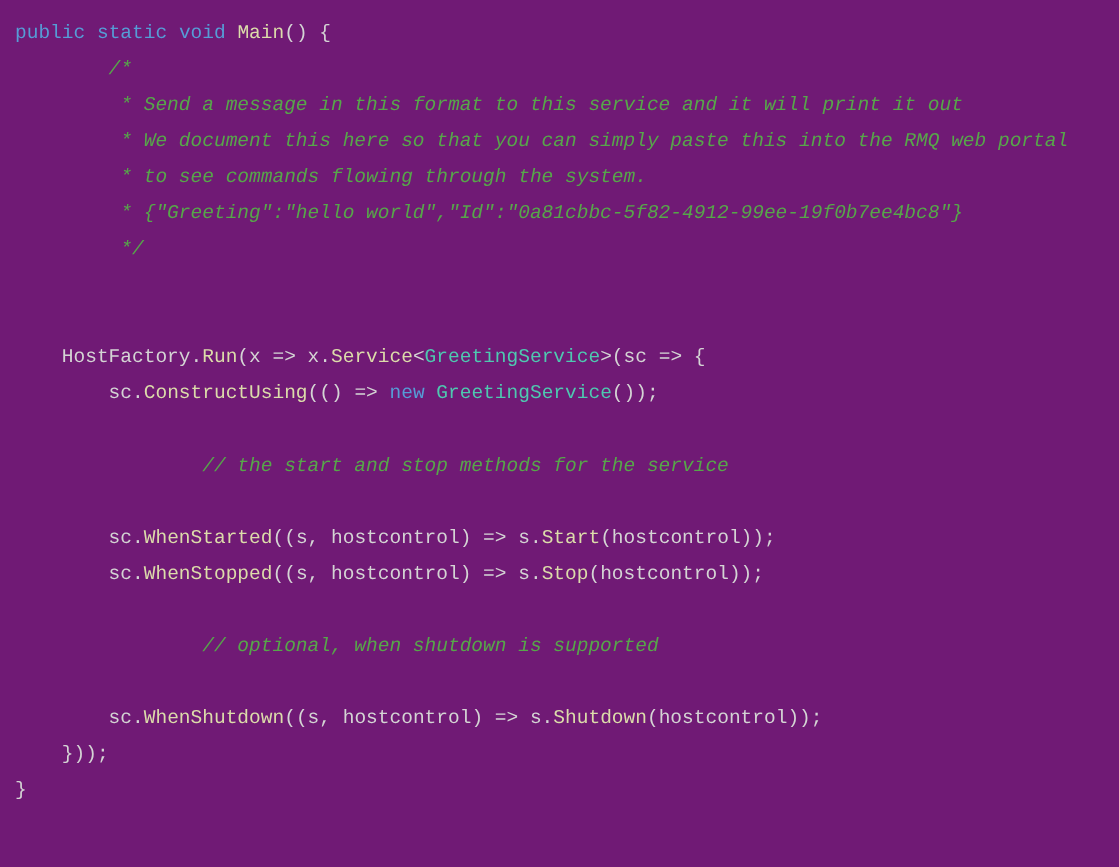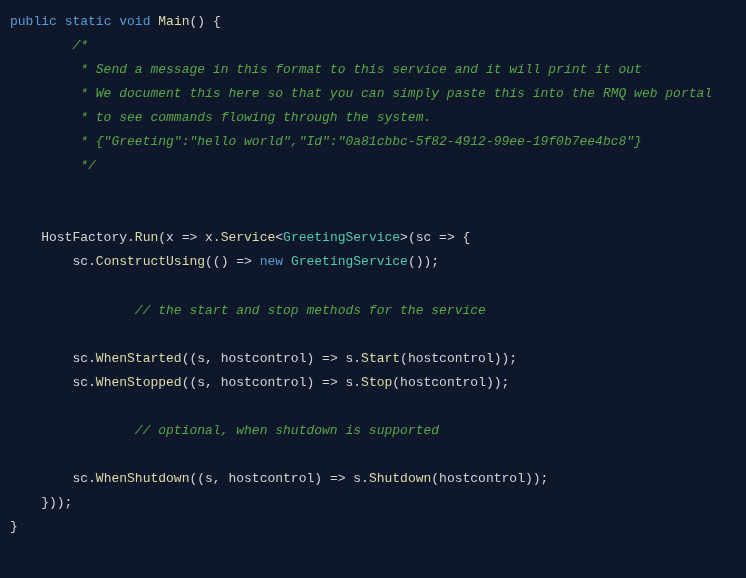--- a/index.html
+++ b/index.html
@@ -8,21 +8,21 @@
       box-sizing: border-box;
     }
     body {
       background: #ffffff;
       font-family: Consolas, 'Courier New', monospace;
       font-size: 13px;
       line-height: 1.85;
       padding: 0;
     }
     .code-container {
-      background: #0f172a;
+      background: #701a75;
       color: #d4d4d4;
       padding: 10px 10px 18px 10px;
       white-space: pre;
       overflow-x: auto;
       width: 746px;
       min-height: 578px;
       font-style: italic;
     }
     .code-container .no-italic {
       font-style: normal;

